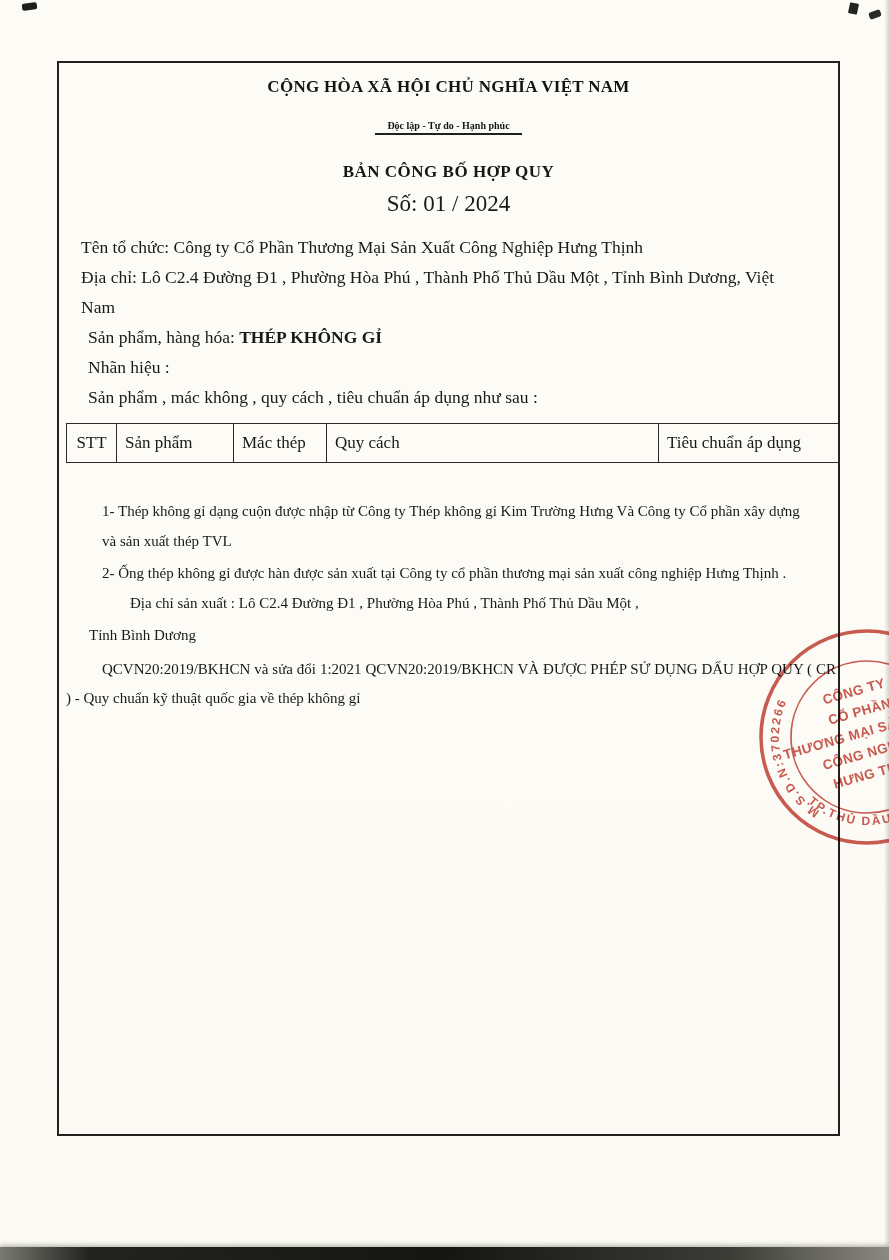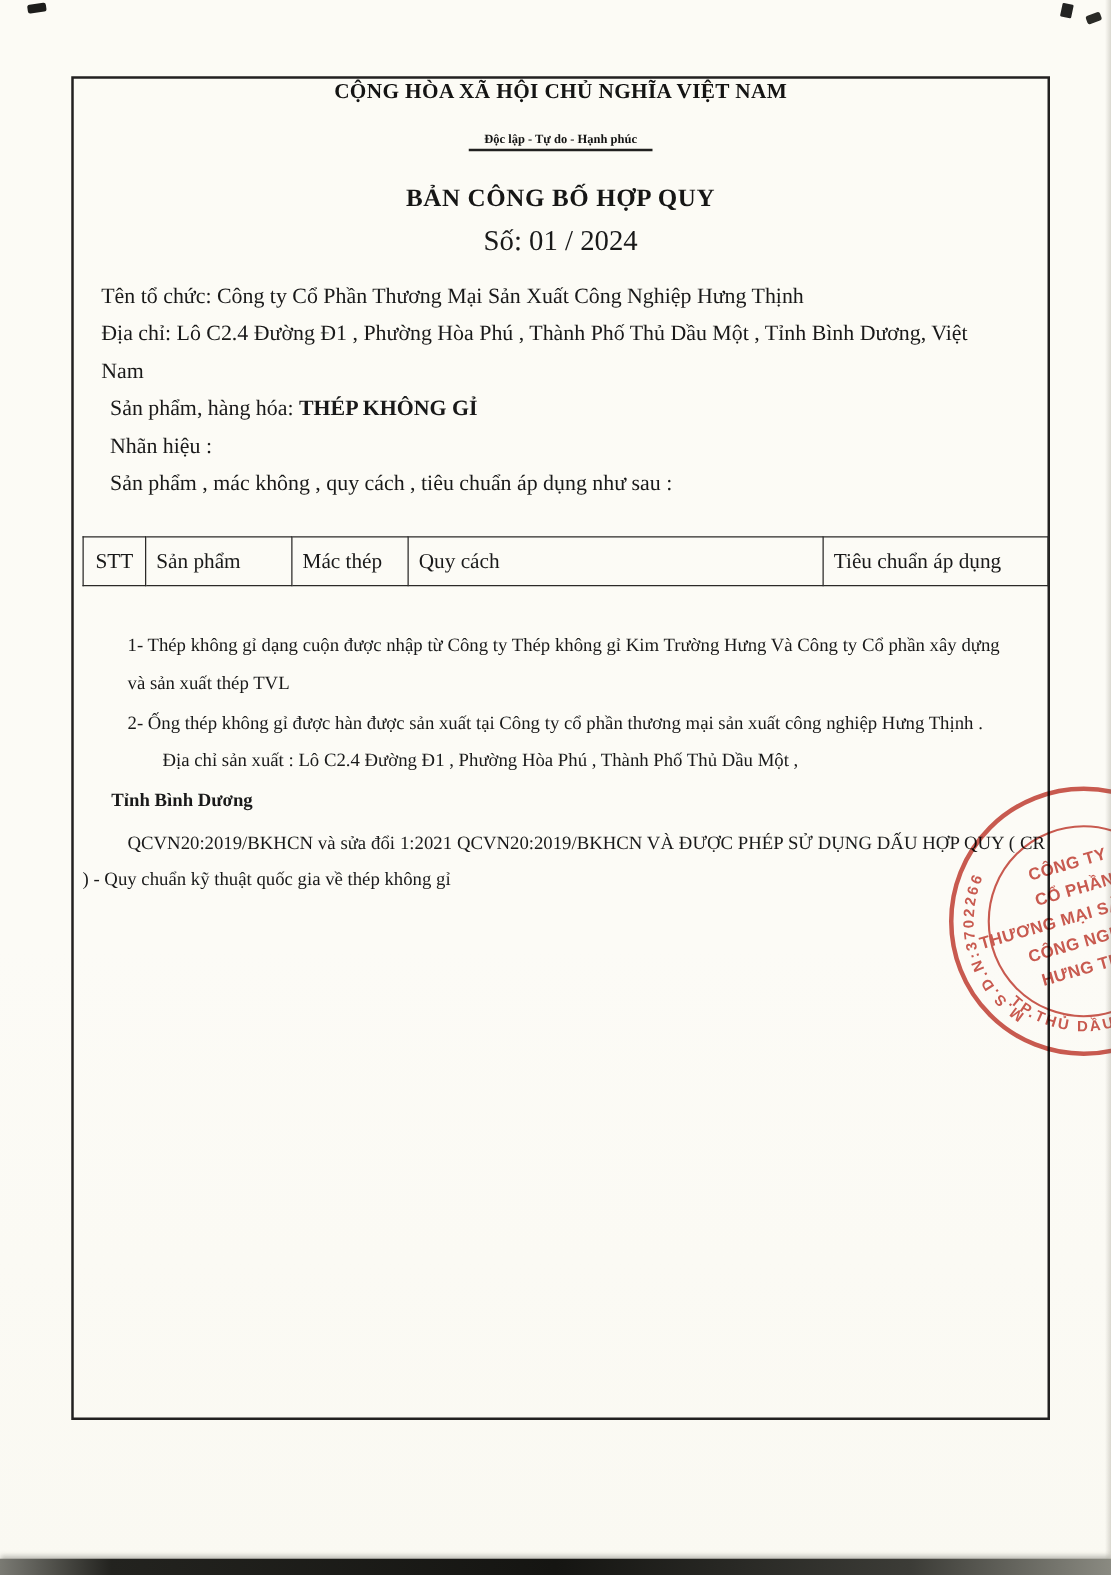--- a/index.html
+++ b/index.html
@@ -10,43 +10,43 @@
   }
   .page {
     position:relative; width:889px; height:1260px; overflow:hidden;
     background:linear-gradient(180deg,#fcfbf5 0%, #fcfbf6 60%, #faf9f2 100%);
     color:#191919;
   }
   .border-box {
     position:absolute; left:57px; top:61px; width:779px; height:1071px;
     border:2px solid #222120;
   }
-  .nat-header { text-align:center; padding-top:0; }
+  .nat-header { text-align:center; padding-top:14px; }
   .nat-line1 { font-size:17px; font-weight:bold; letter-spacing:0.3px; color:#141413; }
   .nat-line2 { display:inline-block; margin-top:4px; font-size:10px; font-weight:bold;
                padding:0 12px 2px 12px; border-bottom:2px solid #20201f; color:#141413; }
-  .doc-title { margin-top:27px; text-align:center; font-size:20px; font-weight:bold; letter-spacing:0.5px; color:#161615; }
+  .doc-title { margin-top:27px; text-align:center; font-size:17px; font-weight:bold; letter-spacing:0.5px; color:#161615; }
   .doc-number { margin-top:9px; text-align:center; font-size:23px; }
   .info { margin:15px 30px 0 22px; font-size:17.5px; line-height:30px; }
   .info p { margin:0; }
   .info .ind { padding-left:7px; }
   .info b { font-weight:bold;margin-top:37px; }
 
   table.spec { border-collapse:collapse; table-layout:fixed; width:772px;
-               margin:28px 0 0 7px; font-size:17px; }
+               margin:11px 0 0 7px; font-size:17px; }
   .spec th, .spec td { border:1.8px solid #2b2a28; vertical-align:top;
                        padding:8px 8px; font-weight:normal; text-align:left; }
   .spec thead th { vertical-align:middle; height:26px; padding:6px 8px; }
   .spec th.c-stt, .spec td.c-stt { text-align:center; }
 
   .notes { margin:34px 28px 0 36px; font-size:15px; line-height:29.5px; }
   .notes p { margin:0; }
   .note1 { padding-left:7px; }
   .note2 { margin-top:3px !important; padding-left:35px; text-indent:-28px; }
-  .note3, .note4 { margin-top:3px !important; margin-left:-6px !important;font-weight:bold; }
+  .note3, .note4 { margin-top:3px !important; margin-left:-6px !important; }
   .note5 { margin-top:4px !important; margin-left:-29px !important; margin-right:-26px !important;
            text-indent:36px; text-align:justify; }
 
   
   .stamp { position:absolute; left:752px; top:622px; mix-blend-mode:multiply; opacity:0.88; }
   .stamp text { font-family:"Liberation Sans","DejaVu Sans",sans-serif; font-weight:bold; }
   .stamp .center-line { font-size:13.5px; letter-spacing:0.4px; text-anchor:middle; }
   .stamp .arc-line { font-size:12px; letter-spacing:2px; }
 
   

